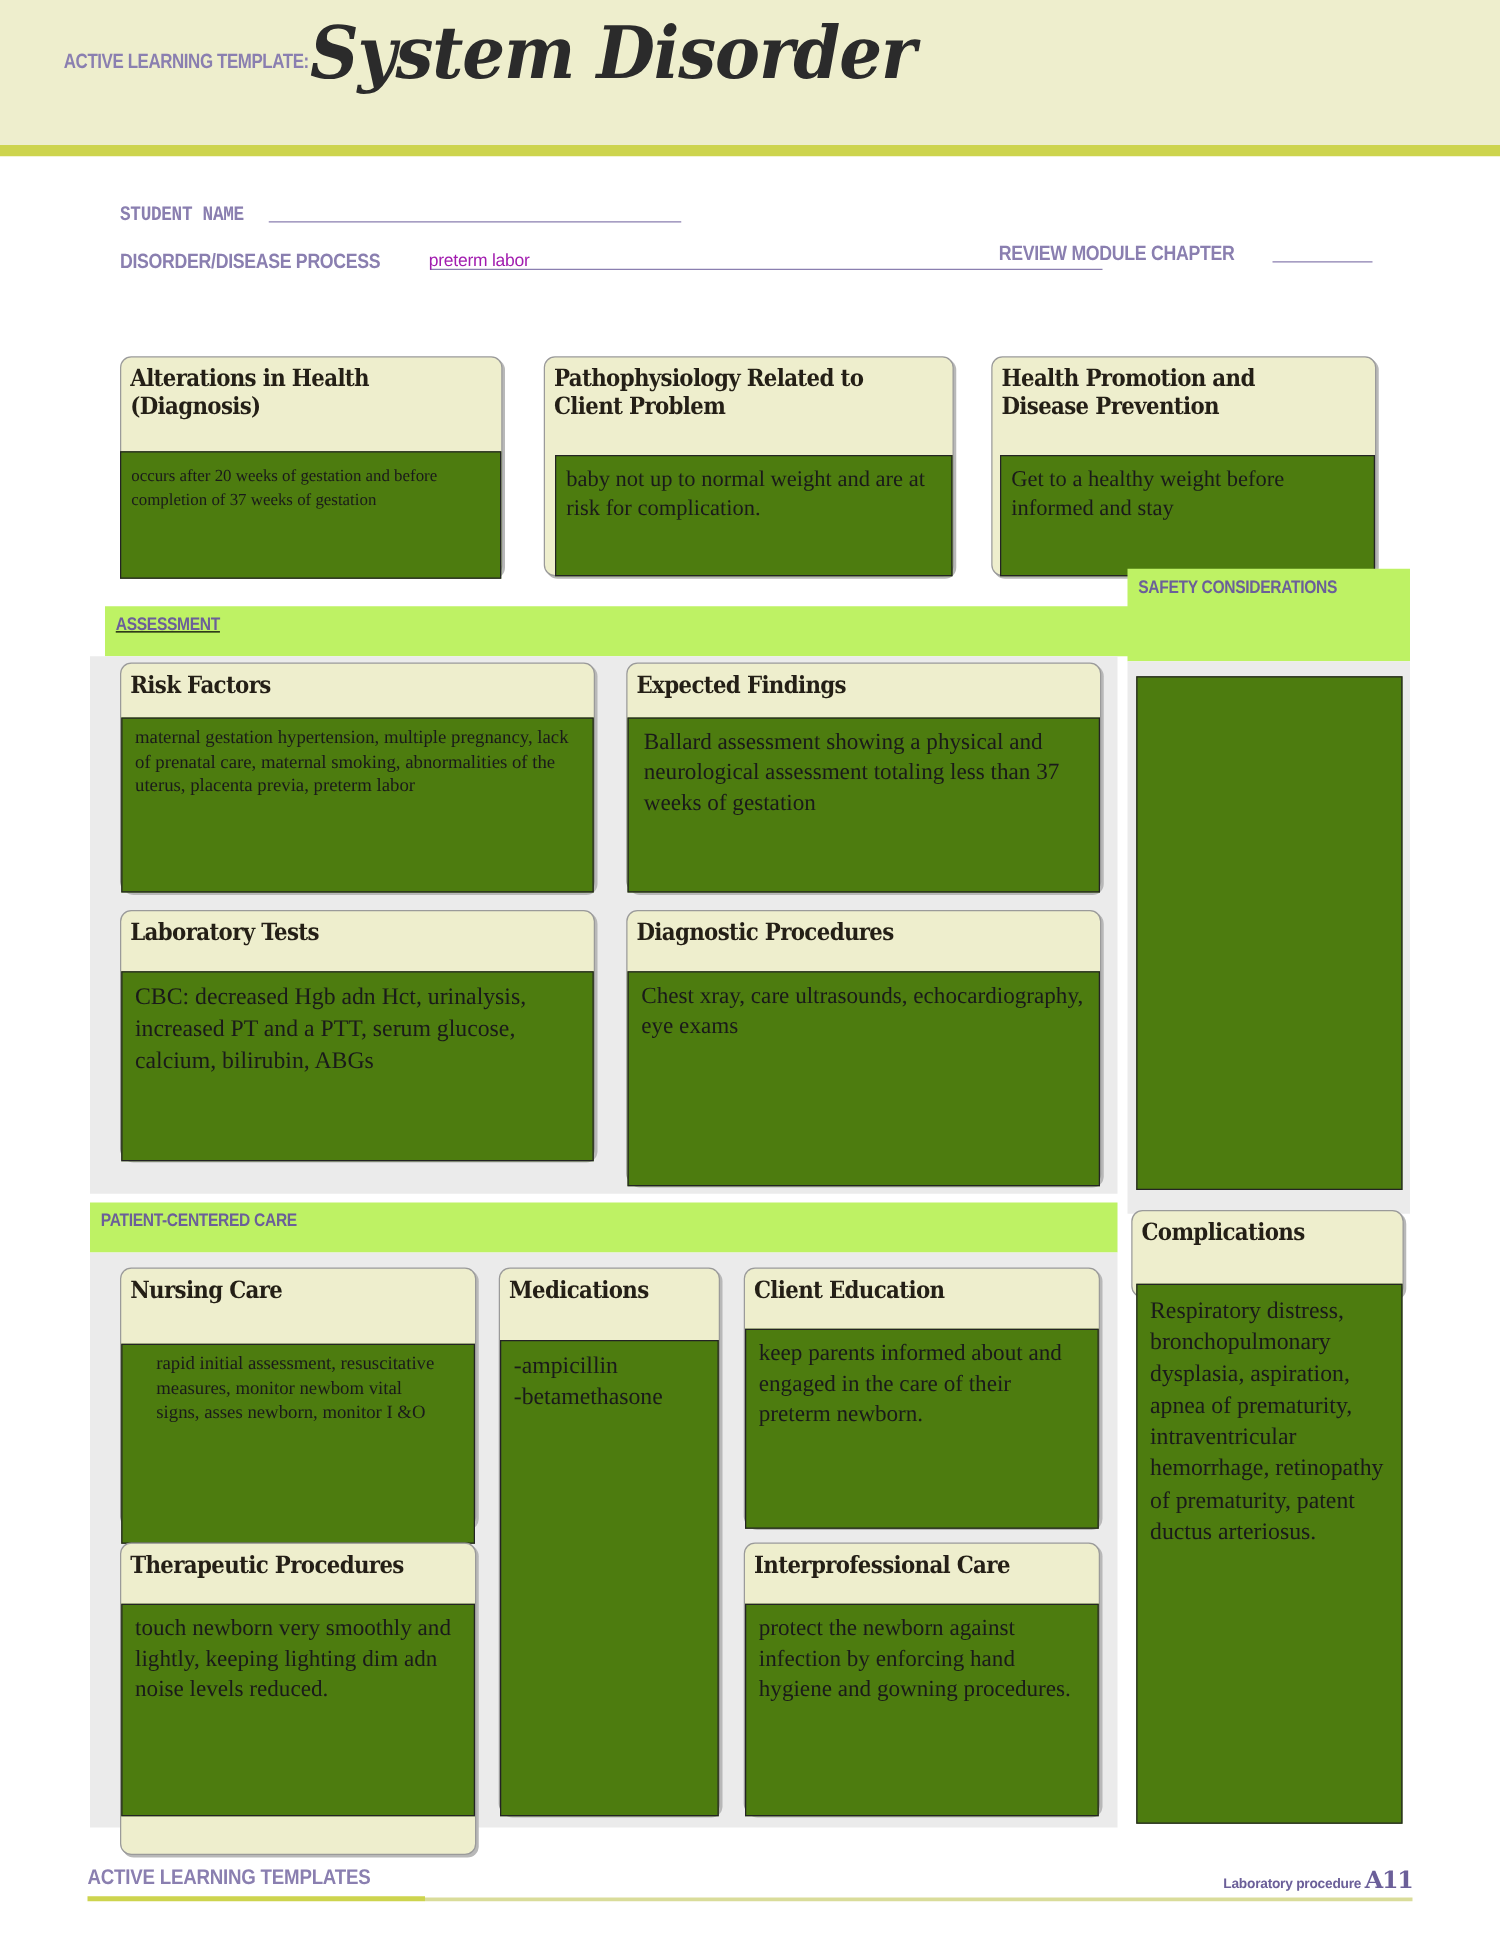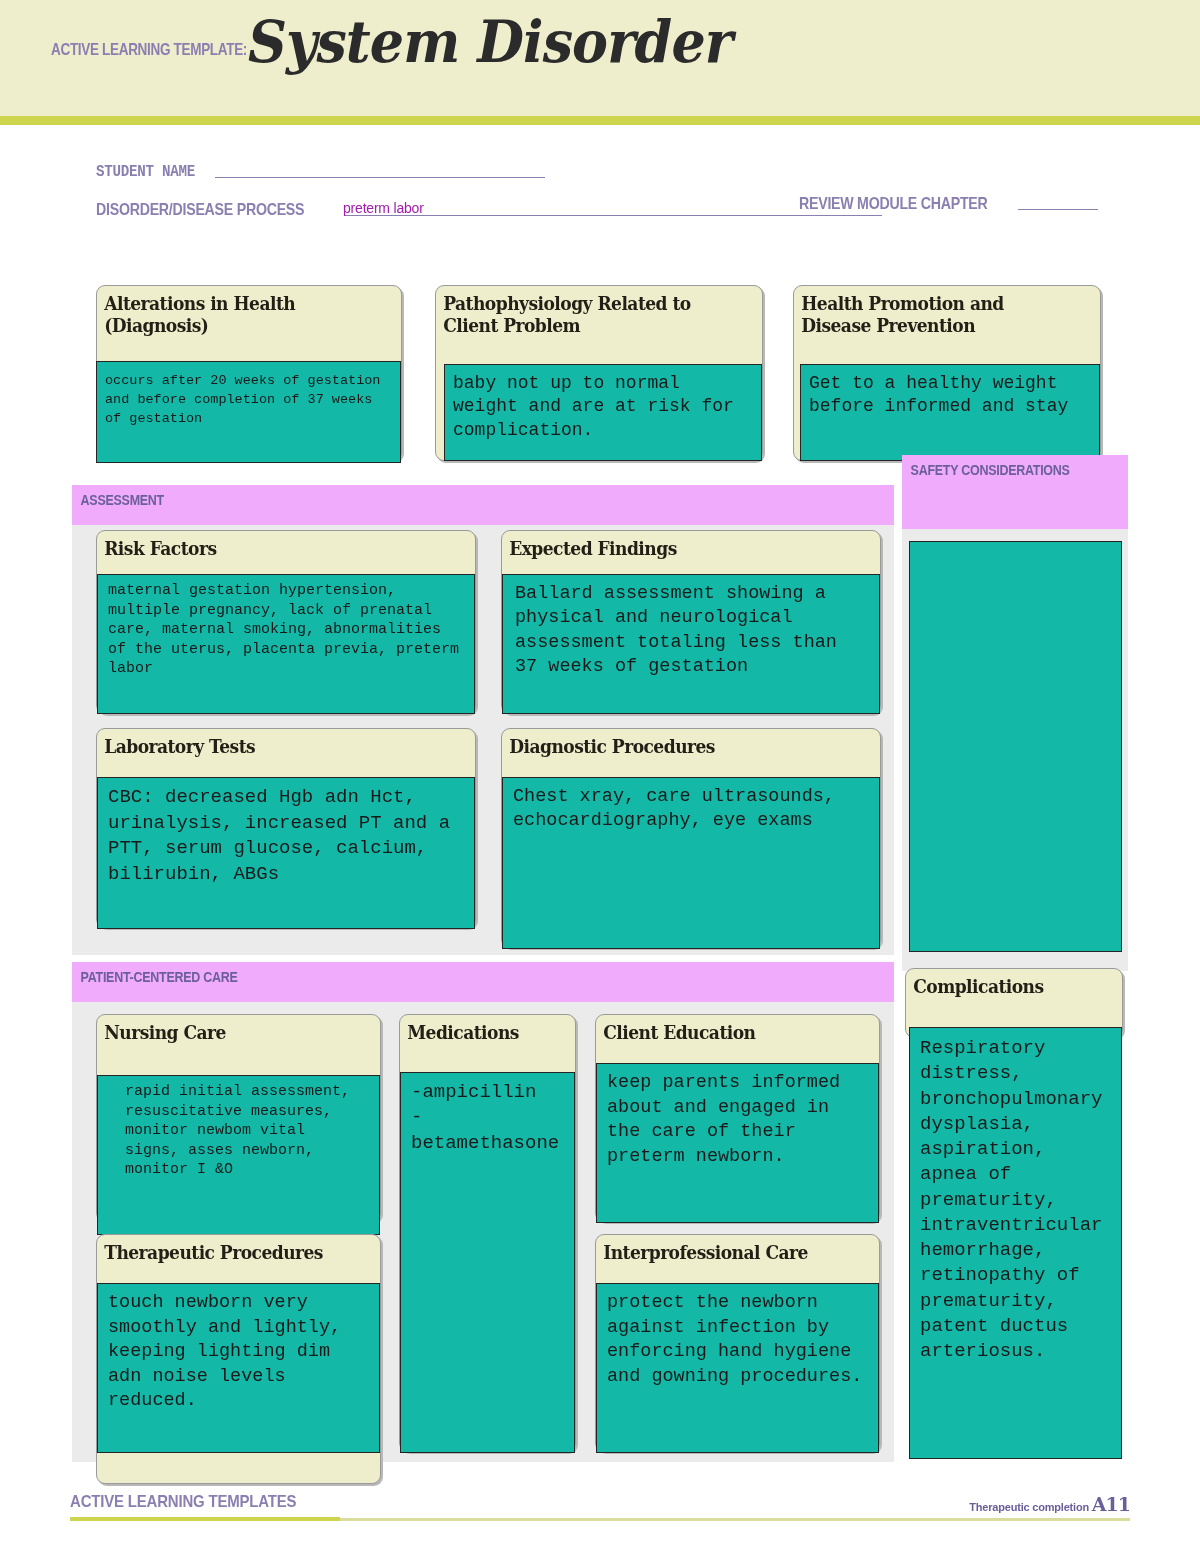--- a/index.html
+++ b/index.html
@@ -112,36 +112,36 @@
     color: #241f16;
     letter-spacing: -0.6px;
     transform: scaleX(0.9);
     transform-origin: left top;
     line-height: 1.18;
     padding: 6px 8px 0 8px;
     white-space: pre-line;
   }
   .card-body {
     position: absolute;
-    background: #14b8a6;
+    background: #4d7c0f;
     border: 1.6px solid #242424;
     box-sizing: border-box;
-    font-family: Liberation Mono, monospace;
+    font-family: Liberation Serif, serif;
     color: #1a1a1a;
     overflow: hidden;
   }
   .card-body .txt {
     display: block;
     white-space: pre-line;
   }
 
   
   .section-band {
     position: absolute;
-    background: #f0abfc;
+    background: #bef264;
     box-sizing: border-box;
   }
   .section-label {
     color: #6b5f99;
     font-size: 14.5px;
     font-weight: bold;
     letter-spacing: -0.3px;
     transform: scaleX(0.86);
     transform-origin: left top;
     white-space: nowrap;
@@ -235,21 +235,21 @@
   </div>
 </div>
 
 <div class="card" style="left:793px; top:285px; width:308px; height:176px;">
   <div class="card-title">Health Promotion and Disease Prevention</div>
   <div class="card-body" style="left:6px; top:78px; width:300px; height:97px; padding:7px 8px; font-size:18px; line-height:1.3;">
     <span class="txt">Get to a healthy weight before informed and stay</span>
   </div>
 </div>
 
-<div class="section-band" style="left:72px; top:485px; width:822px; height:40px;">
+<div class="section-band" style="left:84px; top:485px; width:822px; height:40px;text-decoration:underline;">
   <div class="section-label">ASSESSMENT</div>
 </div>
 <div class="grayfield" style="left:72px; top:525px; width:822px; height:430px;"></div>
 
 <div class="card" style="left:96px; top:530px; width:380px; height:184px;">
   <div class="card-title">Risk Factors</div>
   <div class="card-body" style="left:0px; top:43px; width:378px; height:140px; padding:6px 10px; font-size:15px; line-height:1.3;">
     <span class="txt">maternal gestation hypertension, multiple pregnancy, lack of prenatal care, maternal smoking, abnormalities of the uterus, placenta previa, preterm labor</span>
   </div>
 </div>
@@ -326,17 +326,17 @@
 
 <div class="card" style="left:905px; top:968px; width:218px; height:70px;">
   <div class="card-title">Complications</div>
 </div>
 <div class="card-body" style="left:909px; top:1027px; width:213px; height:432px; padding:8px 10px; font-size:19px; line-height:1.33;">
   <span class="txt">Respiratory distress, bronchopulmonary dysplasia, aspiration, apnea of prematurity, intraventricular hemorrhage, retinopathy of prematurity, patent ductus arteriosus.</span>
 </div>
 
 <div class="footer-left">ACTIVE LEARNING TEMPLATES</div>
 <div class="footer-right">
-  <span>Therapeutic completion</span>
+  <span>Laboratory procedure</span>
   <span class="pg">A11</span>
 </div>
 <div class="footer-rule-a"></div>
 <div class="footer-rule-b"></div>
 
 </body></html>

